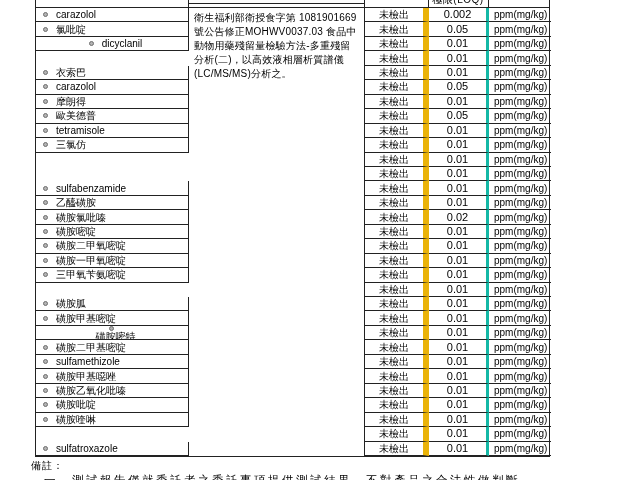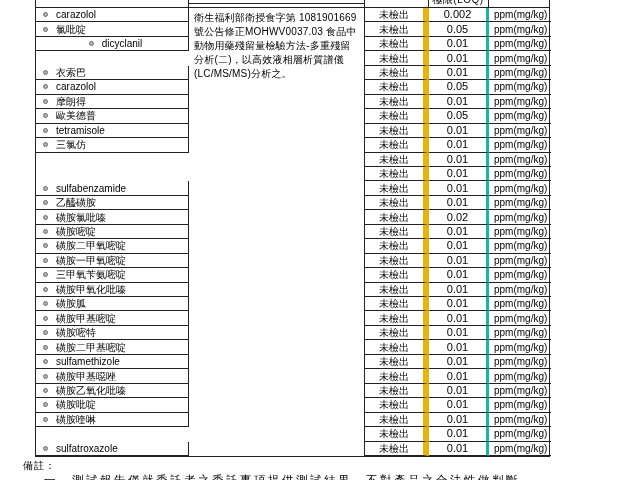--- a/index.html
+++ b/index.html
@@ -42,21 +42,21 @@
   
   .stub{position:absolute;width:1px;background:#222;top:0;height:7px;}
   .method-topline{position:absolute;left:188px;top:3px;width:177px;height:1px;background:#222;}
   .loq-header-clip{
     position:absolute;left:428px;top:0;width:60px;height:6px;overflow:hidden;
   }
   .loq-header-clip span{
     display:block;margin-top:-7px;text-align:center;font-size:10px;letter-spacing:0.5px;
   }
   
-  .note-label{position:absolute;left:23px;top:459px;font-size:10px;letter-spacing:1px;text-align:right;}
+  .note-label{position:absolute;left:31px;top:459px;font-size:10px;letter-spacing:1px;text-align:right;}
   .note-line-clip{
     position:absolute;left:44px;top:473px;width:590px;height:7px;overflow:hidden;
   }
   .note-line-clip span{
     display:block;font-size:11.5px;letter-spacing:2.5px;white-space:nowrap;
   }
 </style>
 </head>
 <body>
 
@@ -207,45 +207,41 @@
   <div class="cell c-unit" style="grid-area: 18 / 5;">ppm(mg/kg)</div>
 
   <div class="cell c-name" style="grid-area: 19 / 1;">
     <span class="bullet"></span>
     <span>三甲氧苄氨嘧啶</span>
   </div>
   <div class="cell c-result" style="grid-area: 19 / 3;">未檢出</div>
   <div class="cell c-loq" style="grid-area: 19 / 4;">0.01</div>
   <div class="cell c-unit" style="grid-area: 19 / 5;">ppm(mg/kg)</div>
 
-  <div class="cell c-name" style="grid-area: 20 / 1;">
-    <span class="bullet"></span>
-    <span>磺胺甲氧化吡嗪</span>
-  </div>
   <div class="cell c-result" style="grid-area: 20 / 3;">未檢出</div>
   <div class="cell c-loq" style="grid-area: 20 / 4;">0.01</div>
   <div class="cell c-unit" style="grid-area: 20 / 5;">ppm(mg/kg)</div>
 
   <div class="cell c-name" style="grid-area: 21 / 1;">
     <span class="bullet"></span>
     <span>磺胺胍</span>
   </div>
   <div class="cell c-result" style="grid-area: 21 / 3;">未檢出</div>
   <div class="cell c-loq" style="grid-area: 21 / 4;">0.01</div>
   <div class="cell c-unit" style="grid-area: 21 / 5;">ppm(mg/kg)</div>
 
   <div class="cell c-name" style="grid-area: 22 / 1;">
     <span class="bullet"></span>
     <span>磺胺甲基嘧啶</span>
   </div>
   <div class="cell c-result" style="grid-area: 22 / 3;">未檢出</div>
   <div class="cell c-loq" style="grid-area: 22 / 4;">0.01</div>
   <div class="cell c-unit" style="grid-area: 22 / 5;">ppm(mg/kg)</div>
 
-  <div class="cell c-name" style="grid-area: 23 / 1;">
+  <div class="cell c-name" style="grid-area: 23 / 1; flex-direction: column;">
     <span class="bullet"></span>
     <span>磺胺嘧特</span>
   </div>
   <div class="cell c-result" style="grid-area: 23 / 3;">未檢出</div>
   <div class="cell c-loq" style="grid-area: 23 / 4;">0.01</div>
   <div class="cell c-unit" style="grid-area: 23 / 5;">ppm(mg/kg)</div>
 
   <div class="cell c-name" style="grid-area: 24 / 1;">
     <span class="bullet"></span>
     <span>磺胺二甲基嘧啶</span>

